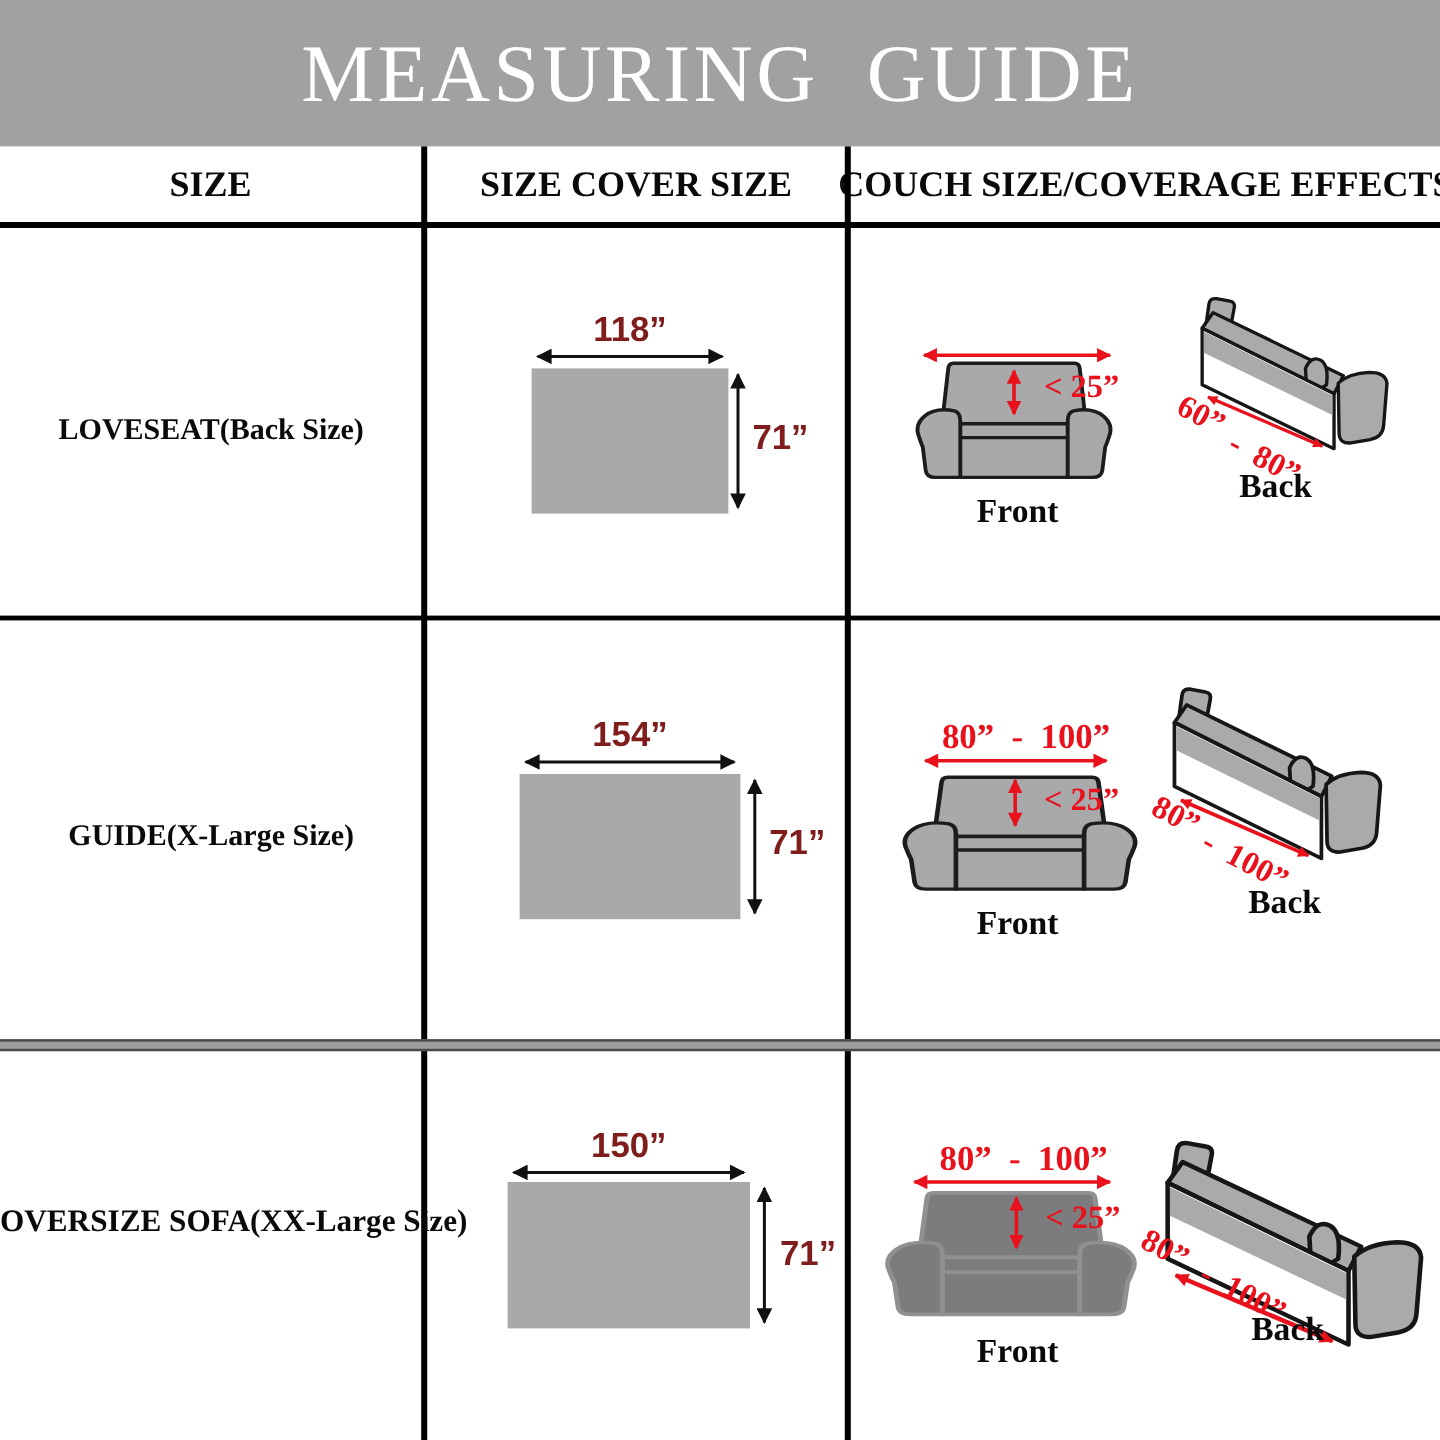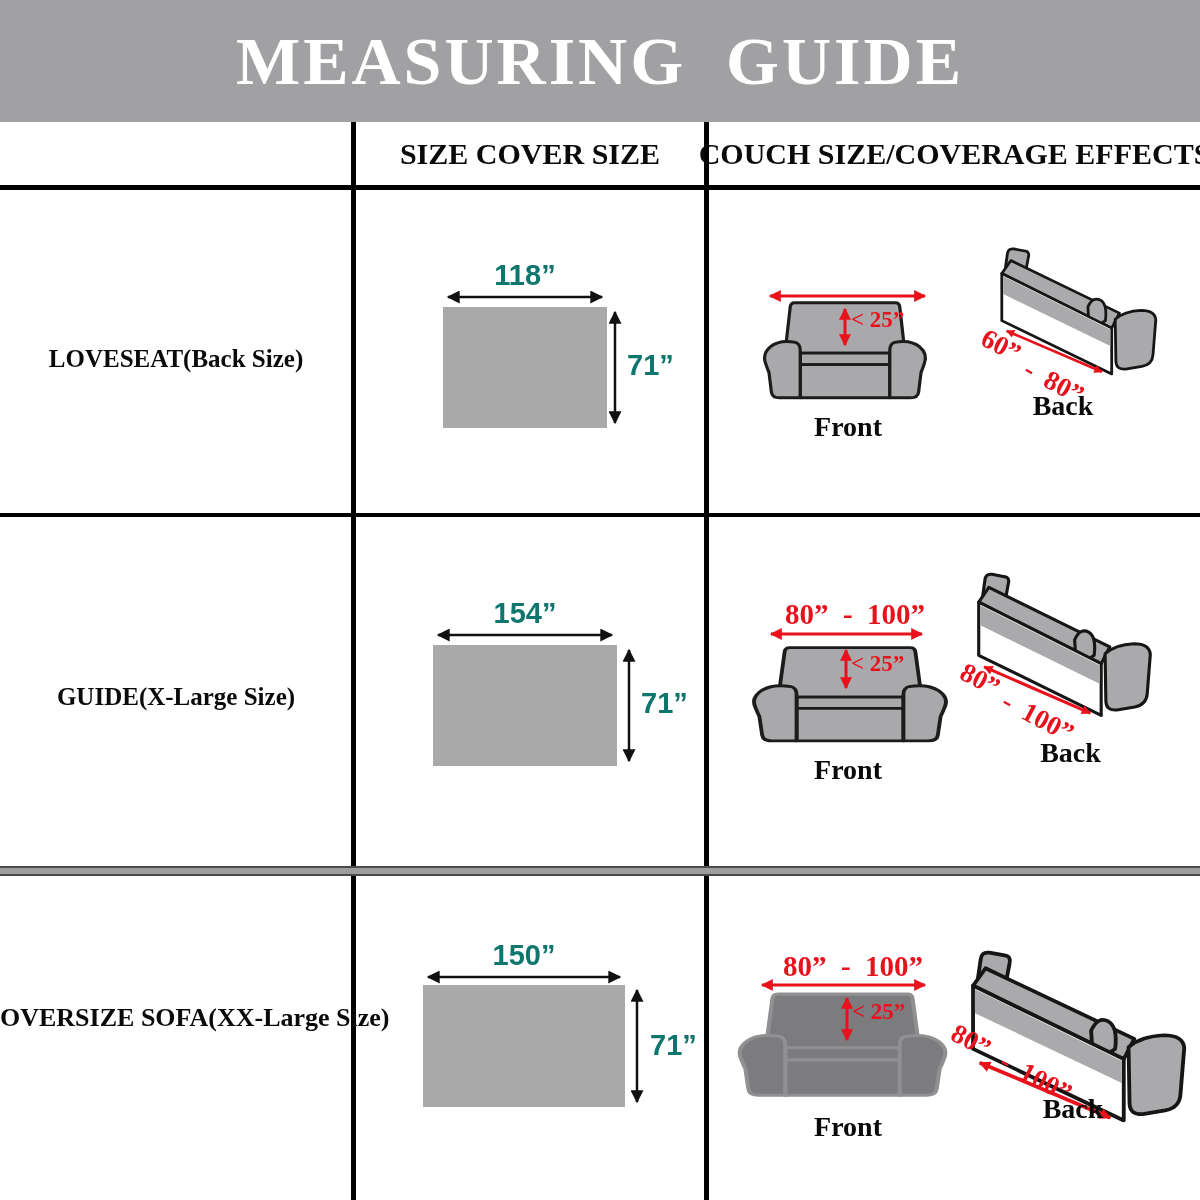--- a/index.html
+++ b/index.html
@@ -3,38 +3,38 @@
 <meta charset="utf-8">
 <style>
   html,body{margin:0;padding:0;background:#fff;}
   .canvas{position:relative;width:1200px;height:1200px;background:#fff;overflow:hidden;
           font-family:"Liberation Serif",serif;}
   .abs{position:absolute;}
 
   
   .banner{position:absolute;left:0;top:0;width:1200px;height:122px;background:#a1a1a3;
           display:flex;align-items:center;justify-content:center;}
-  .banner h1{margin:0;color:#fff;font-size:68px;font-weight:bold;letter-spacing:3px;
+  .banner h1{margin:0;color:#fff;font-size:68px;font-weight:normal;letter-spacing:3px;
              white-space:pre;font-family:"Liberation Serif",serif;}
 
   
   .hdr{position:absolute;top:122px;height:63px;display:flex;align-items:center;justify-content:center;
        font-weight:bold;font-size:30px;color:#0a0a0a;white-space:nowrap;}
   .c1{left:0;width:351px}.c2{left:356px;width:348px}.c3{left:709px;width:491px}
   .vline{position:absolute;top:122px;bottom:0;width:5px;background:#000;}
   .hline{position:absolute;left:0;width:1200px;background:#000;}
   .graybar{position:absolute;left:0;width:1200px;top:866px;height:10px;background:#9d9d9f;
            border-top:2px solid #4a4a4c;border-bottom:2px solid #4a4a4c;box-sizing:border-box;}
 
   
   .rect{position:absolute;background:#a9a9a9;}
   .dim{position:absolute;font-family:"Liberation Sans",sans-serif;font-weight:bold;
-       font-size:29px;color:#0f766e;text-align:center;white-space:nowrap;}
+       font-size:29px;color:#7f1d1d;text-align:center;white-space:nowrap;}
   .redtxt{position:absolute;color:#e8111c;font-weight:bold;font-size:29px;text-align:center;white-space:pre;}
-  .small-red{font-size:23px;}
+  .small-red{font-size:27px;margin-left:19px;}
   .fb{position:absolute;font-weight:bold;font-size:28px;color:#0a0a0a;text-align:center;}
   .slabel{position:absolute;font-weight:bold;font-size:25px;color:#0a0a0a;text-align:center;white-space:nowrap;}
   .slabel3{font-size:26px;}
   .rot{transform:rotate(28deg);transform-origin:0 50%;white-space:pre;font-size:27px;}
   svg{display:block;}
 </style>
 </head>
 <body>
 
 <div class="canvas">
@@ -67,20 +67,21 @@
         </g>
         <line x1="31" y1="136" x2="167" y2="196" stroke="#e8111c" stroke-width="4" marker-start="url(#ar)" marker-end="url(#ar)"></line>
       </symbol>
     </defs>
   </svg>
 
   <div class="banner">
     <h1>MEASURING  GUIDE</h1>
   </div>
 
+  <div class="hdr c1">SIZE</div>
   <div class="hdr c2">SIZE COVER SIZE</div>
   <div class="hdr c3">COUCH SIZE/COVERAGE EFFECTS</div>
 
   <div class="vline" style="left:351px"></div>
   <div class="vline" style="left:704px"></div>
   <div class="hline" style="top:185px;height:5px"></div>
   <div class="hline" style="top:513px;height:4px"></div>
   <div class="graybar"></div>
 
   <div class="slabel" style="left:0;width:352px;top:345px">LOVESEAT(Back Size)</div>

